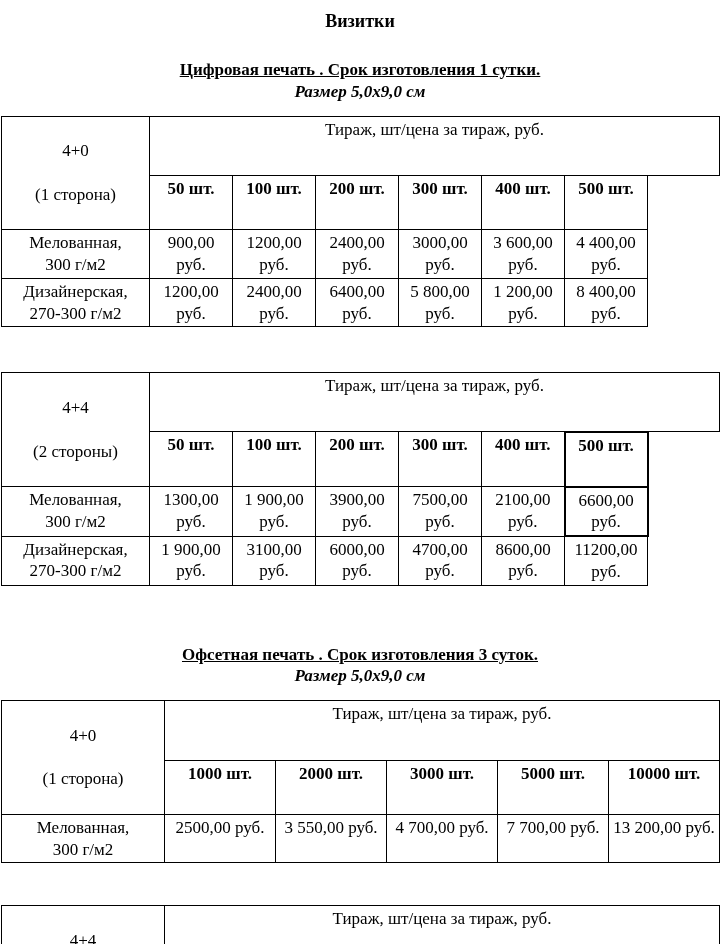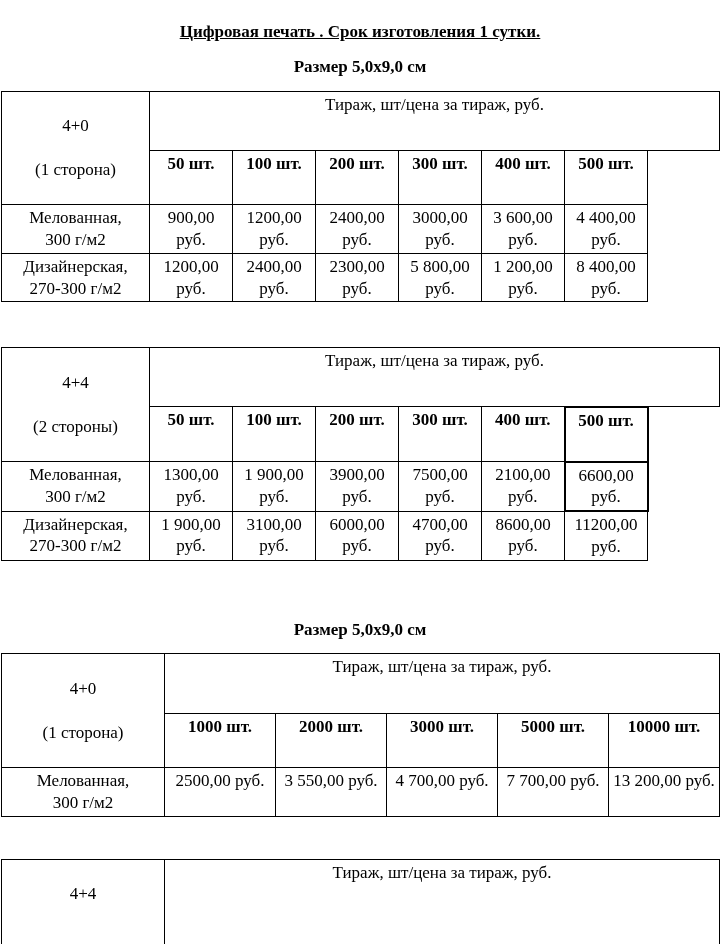--- a/index.html
+++ b/index.html
@@ -15,26 +15,27 @@
   .doc-title {
     text-align: center;
     font-weight: bold;
     font-size: 18px;
     margin: 2px 0 26px 0;
   }
   .section-heading {
     text-align: center;
     font-weight: bold;
     text-decoration: underline;
-    margin: 13px;
+    margin: 0;
   }
   .size-line {
     text-align: center;
     font-weight: bold;
     margin: 0 0 13px 0;
+    font-style: italic;
   }
   .section-offset { margin-top: 58px; }
 
   table.price-table {
     border-collapse: collapse;
     table-layout: fixed;
     width: 718px;
   }
   .price-table td {
     border: 1px solid #000;
@@ -63,20 +64,21 @@
   col.c-ghost-d { width: 72px; }
   
   col.c-side-o  { width: 163px; }
   col.c-qty-o   { width: 111px; }
 </style>
 </head>
 <body>
 
 <div class="page">
 
+  <div class="doc-title">Визитки</div>
 
   <div>
     <p class="section-heading">Цифровая печать . Срок изготовления 1 сутки.</p>
     <p class="size-line">Размер 5,0х9,0 см</p>
 
     <table class="price-table t-gap-1">
       <colgroup>
         <col class="c-side-d">
           <col class="c-qty-d">
           <col class="c-qty-d">
@@ -112,21 +114,21 @@
           <td>3000,00 руб.</td>
           <td>3 600,00 руб.</td>
           <td>4 400,00 руб.</td>
           <td class="ghost"></td>
         </tr>
         <tr>
           <td class="mat">Дизайнерская,
 270-300 г/м2</td>
           <td>1200,00 руб.</td>
           <td>2400,00 руб.</td>
-          <td>2300,00 руб.</td>
+          <td>6400,00 руб.</td>
           <td>5 800,00 руб.</td>
           <td>1 200,00 руб.</td>
           <td>8 400,00 руб.</td>
           <td class="ghost"></td>
         </tr>
       </tbody>
     </table>
 
     <table class="price-table">
       <colgroup>
@@ -176,20 +178,21 @@
           <td>4700,00 руб.</td>
           <td>8600,00 руб.</td>
           <td>11200,00 руб.</td>
           <td class="ghost"></td>
         </tr>
       </tbody>
     </table>
   </div>
 
   <div class="section-offset">
+    <p class="section-heading">Офсетная печать . Срок изготовления 3 суток.</p>
     <p class="size-line">Размер 5,0х9,0 см</p>
 
     <table class="price-table t-gap-2">
       <colgroup>
         <col class="c-side-o">
           <col class="c-qty-o">
           <col class="c-qty-o">
         <col class="c-qty-o">
           <col class="c-qty-o">
           <col class="c-qty-o">

